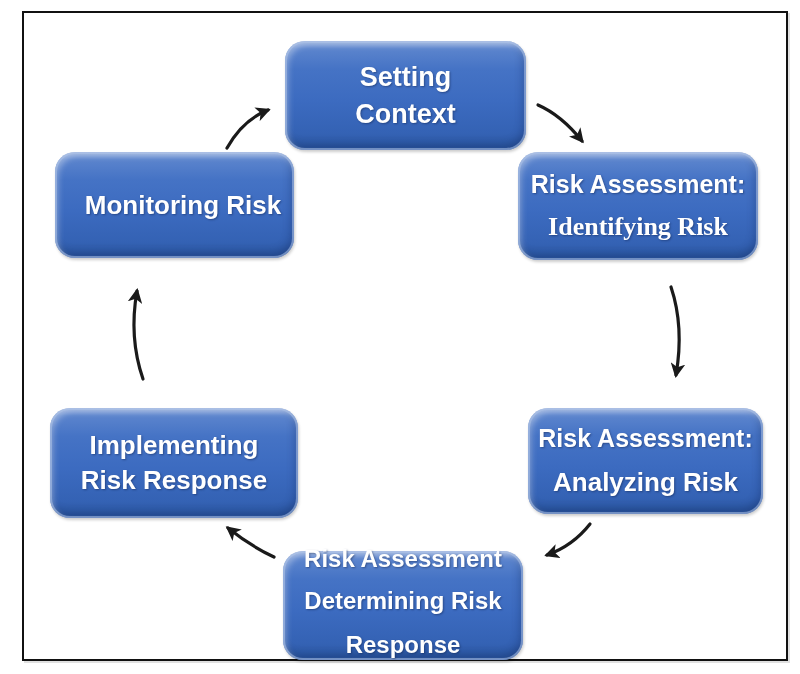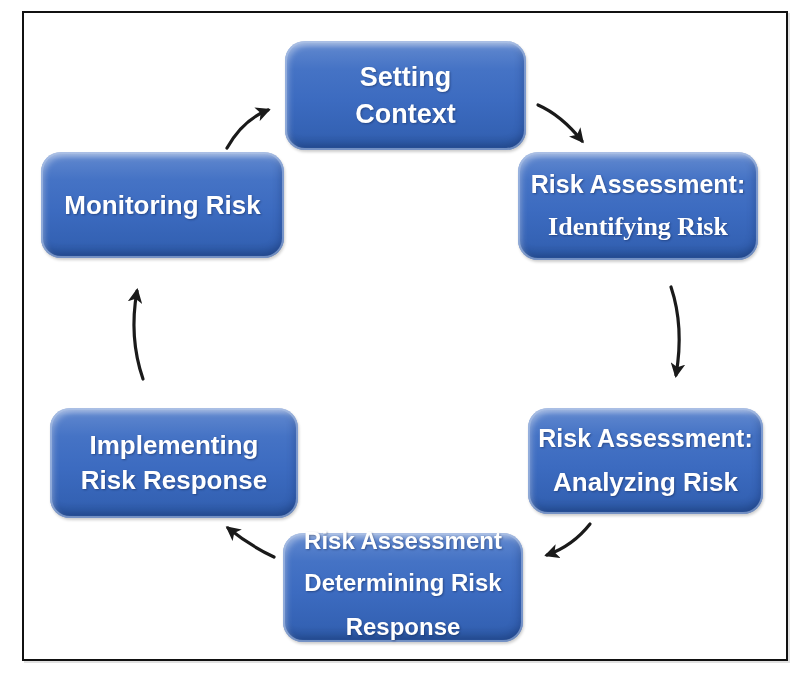--- a/index.html
+++ b/index.html
@@ -46,31 +46,31 @@
   }
   .node .prefix { }
 
   .node-setting        { left: 285px; top: 21px;  width: 241px; height: 109px; margin-top: 20px; }
   .node-setting .label { font-size: 27px; line-height: 37px; max-width: 150px; }
 
   .node-identifying    { left: 518px; top: 152px; width: 240px; height: 108px; gap: 13px; }
   .node-identifying .prefix { font-size: 25px; }
   .node-identifying .label  { font-size: 26px; font-family: Liberation Serif, serif; }
 
-  .node-monitoring     { left: 41px;  top: 152px; width: 243px; height: 106px; }
+  .node-monitoring     { left: 55px;  top: 152px; width: 222px; height: 106px; padding-left: 17px; }
   .node-monitoring .label { font-size: 26px; white-space: nowrap; }
 
   .node-analyzing      { left: 528px; top: 408px; width: 235px; height: 106px; gap: 14px; }
   .node-analyzing .prefix { font-size: 25px; }
   .node-analyzing .label  { font-size: 26px; }
 
   .node-implementing   { left: 50px;  top: 408px; width: 248px; height: 110px; justify-content: center; }
   .node-implementing .label { font-size: 26px; line-height: 35px; max-width: 195px; }
 
-  .node-determining    { left: 283px; top: 533px; width: 240px; height: 109px; gap: 6px; }
+  .node-determining    { left: 283px; top: 551px; width: 240px; height: 109px; gap: 6px; }
   .node-determining .prefix { font-size: 24px; }
   .node-determining .label  { font-size: 24px; line-height: 44px; max-width: 218px; }
 </style>
 </head>
 <body>
 
 <div class="canvas">
 
   <div class="frame"></div>
 

